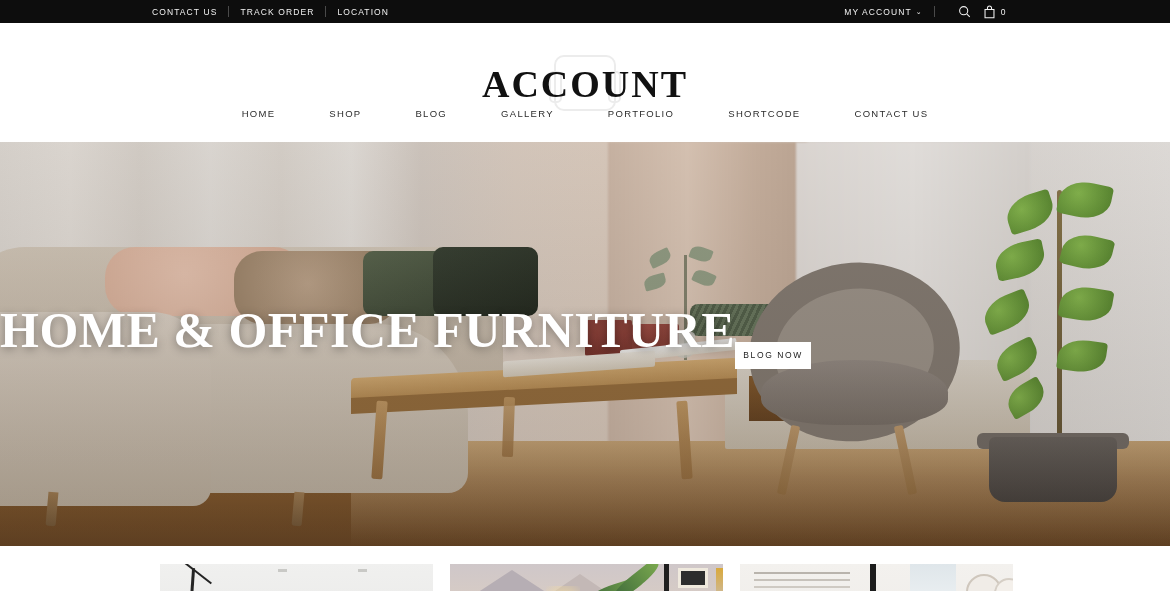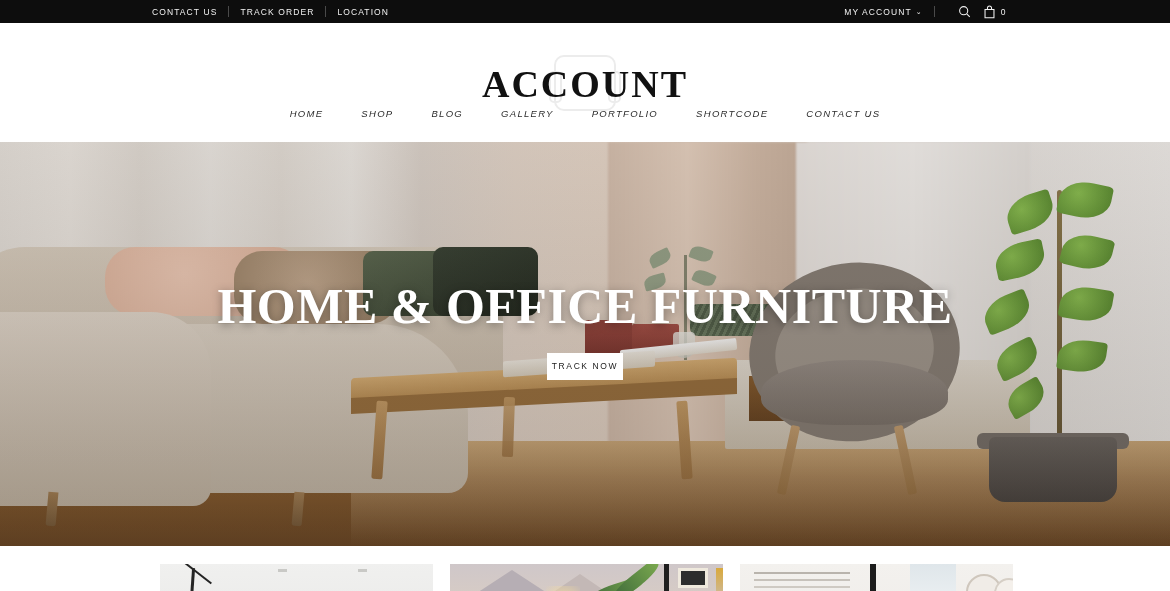--- a/index.html
+++ b/index.html
@@ -93,22 +93,21 @@
     line-height: 1;
   }
 
   .nav {
     position: absolute;
     bottom: 0; left: 0; right: 0;
     height: 34px;
     display: flex;
     align-items: flex-start;
     justify-content: center;
-    gap: 38px;
-    font-style: italic;
+    gap: 54px;
   }
   .nav-item {
     font-size: 9.5px;
     letter-spacing: 1.3px;
     color: #2b2b2b;
     text-transform: uppercase;
     cursor: pointer;
     white-space: nowrap;
   }
 
@@ -333,22 +332,22 @@
     border-radius: 2px;
   }
 
   .hero-scrim {
     position: absolute; inset: 0;
     background: linear-gradient(180deg, rgba(30,22,16,.10), rgba(30,22,16,.22));
   }
 
   .hero-content {
     position: absolute; inset: 0;
-    display: flex; flex-direction: column;
-    align-items: center; justify-content: center;
+    display: flex; flex-direction: row;
+    align-items: center; justify-content: flex-start;
   }
   .hero-title {
     font-family: "Liberation Serif", serif;
     font-weight: bold;
     font-size: 50px;
     line-height: 1;
     letter-spacing: .5px;
     color: #ffffff;
     text-shadow: 0 2px 10px rgba(0,0,0,.35);
     white-space: nowrap;
@@ -571,21 +570,21 @@
     <div class="leaf h"></div>
     <div class="leaf i"></div>
     <div class="pot-rim"></div>
     <div class="pot"></div>
   </div>
 
   <div class="hero-scrim"></div>
 
   <div class="hero-content">
     <div class="hero-title">HOME &amp; OFFICE FURNITURE</div>
-    <button class="hero-btn">TRACK NOW</button>
+    <button class="hero-btn">BLOG NOW</button>
   </div>
 </div>
 
 <div class="gallery">
   <div class="gcard g1">
     <span class="lamp-bar"></span>
     <span class="lamp-arm"></span>
     <span class="dot d1"></span>
     <span class="dot d2"></span>
   </div>

